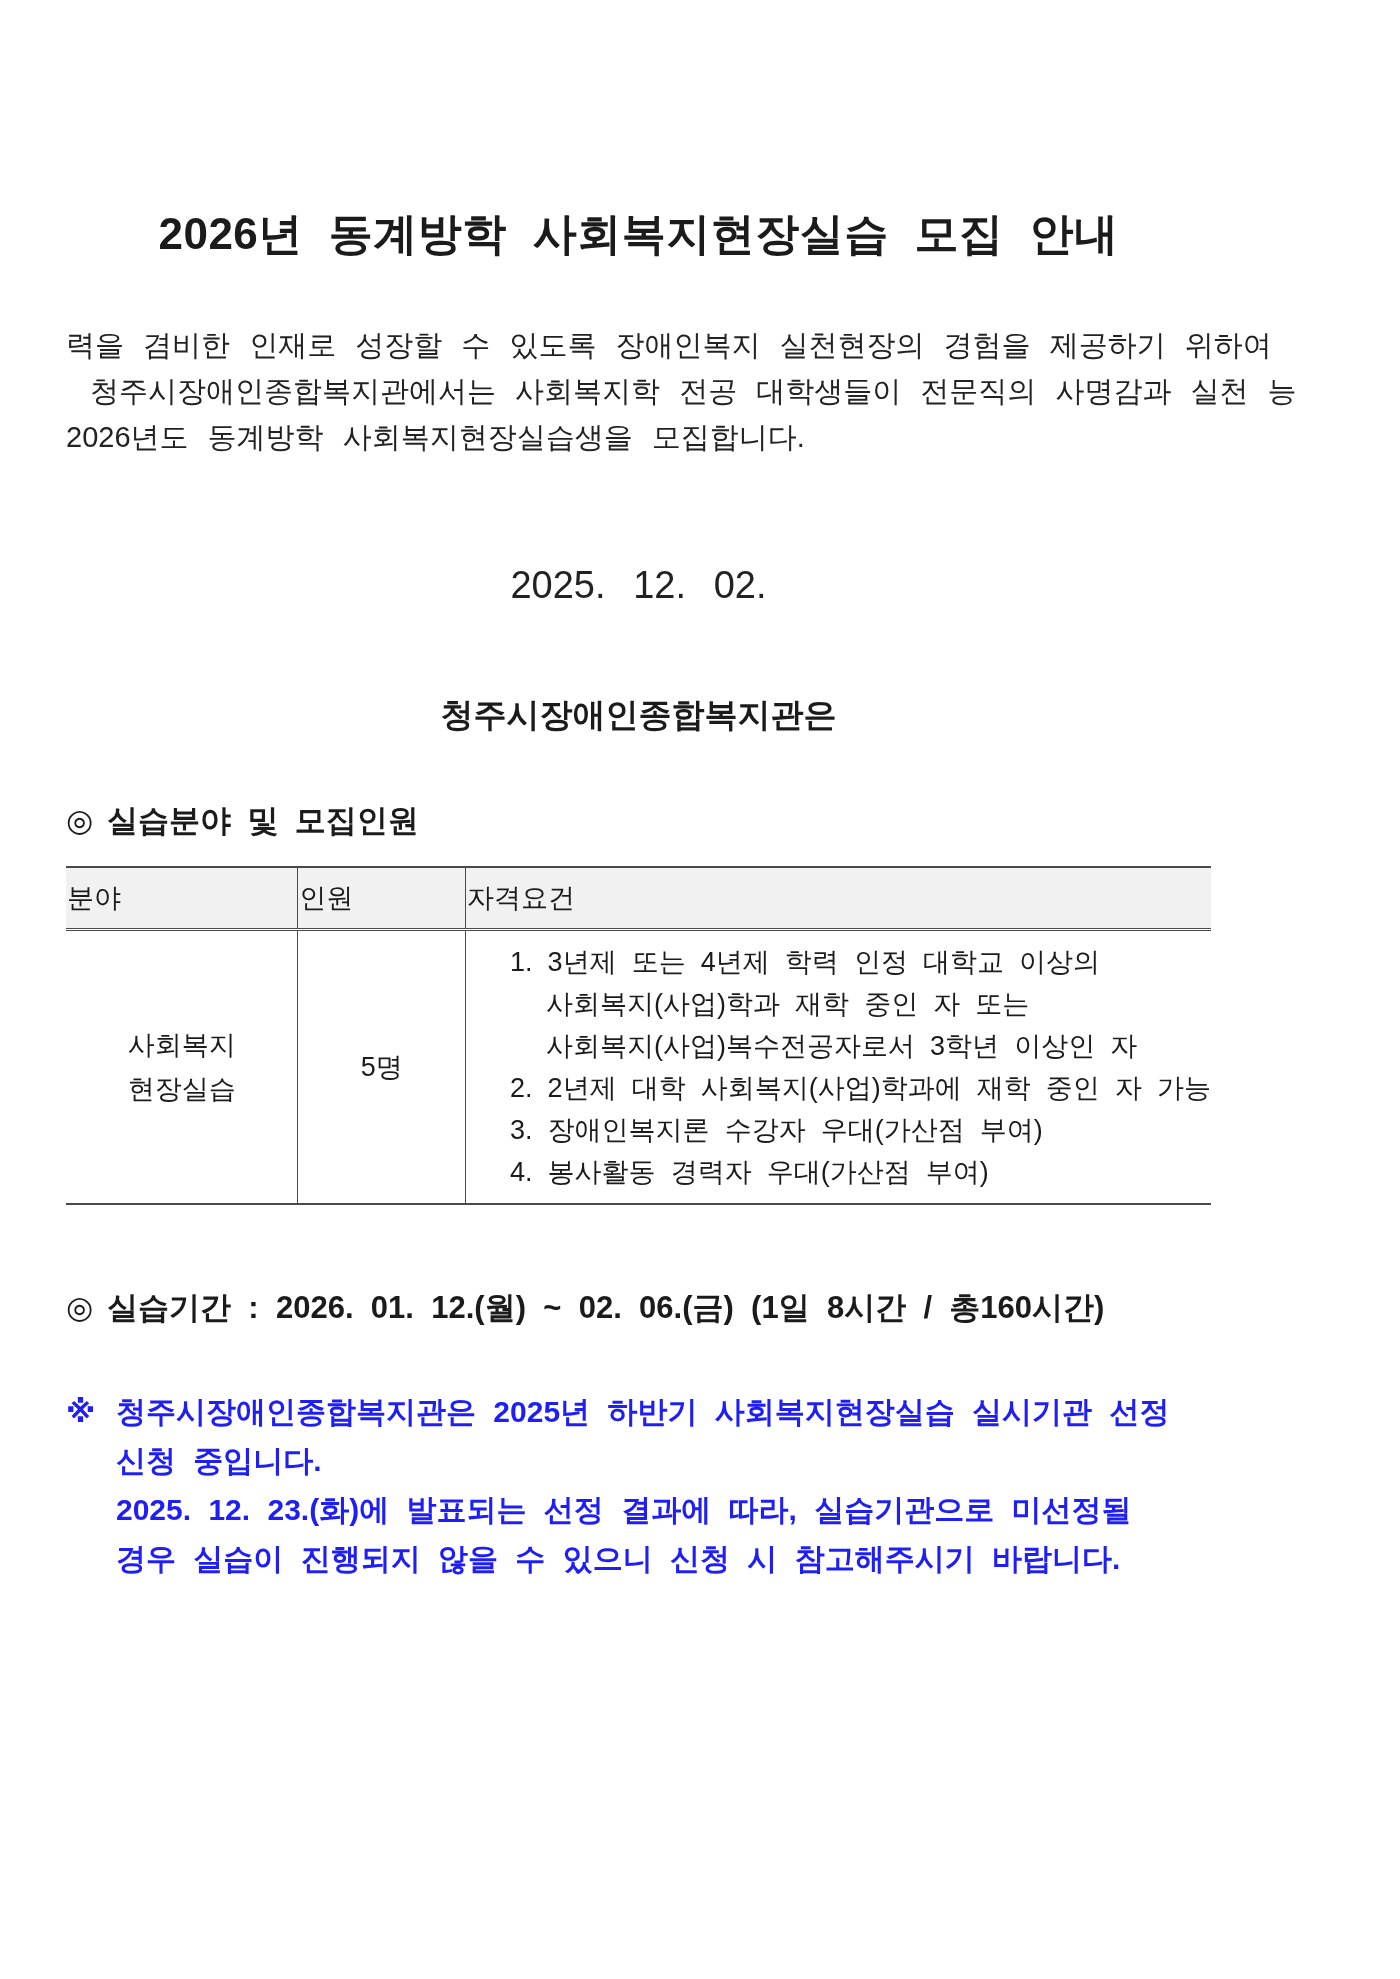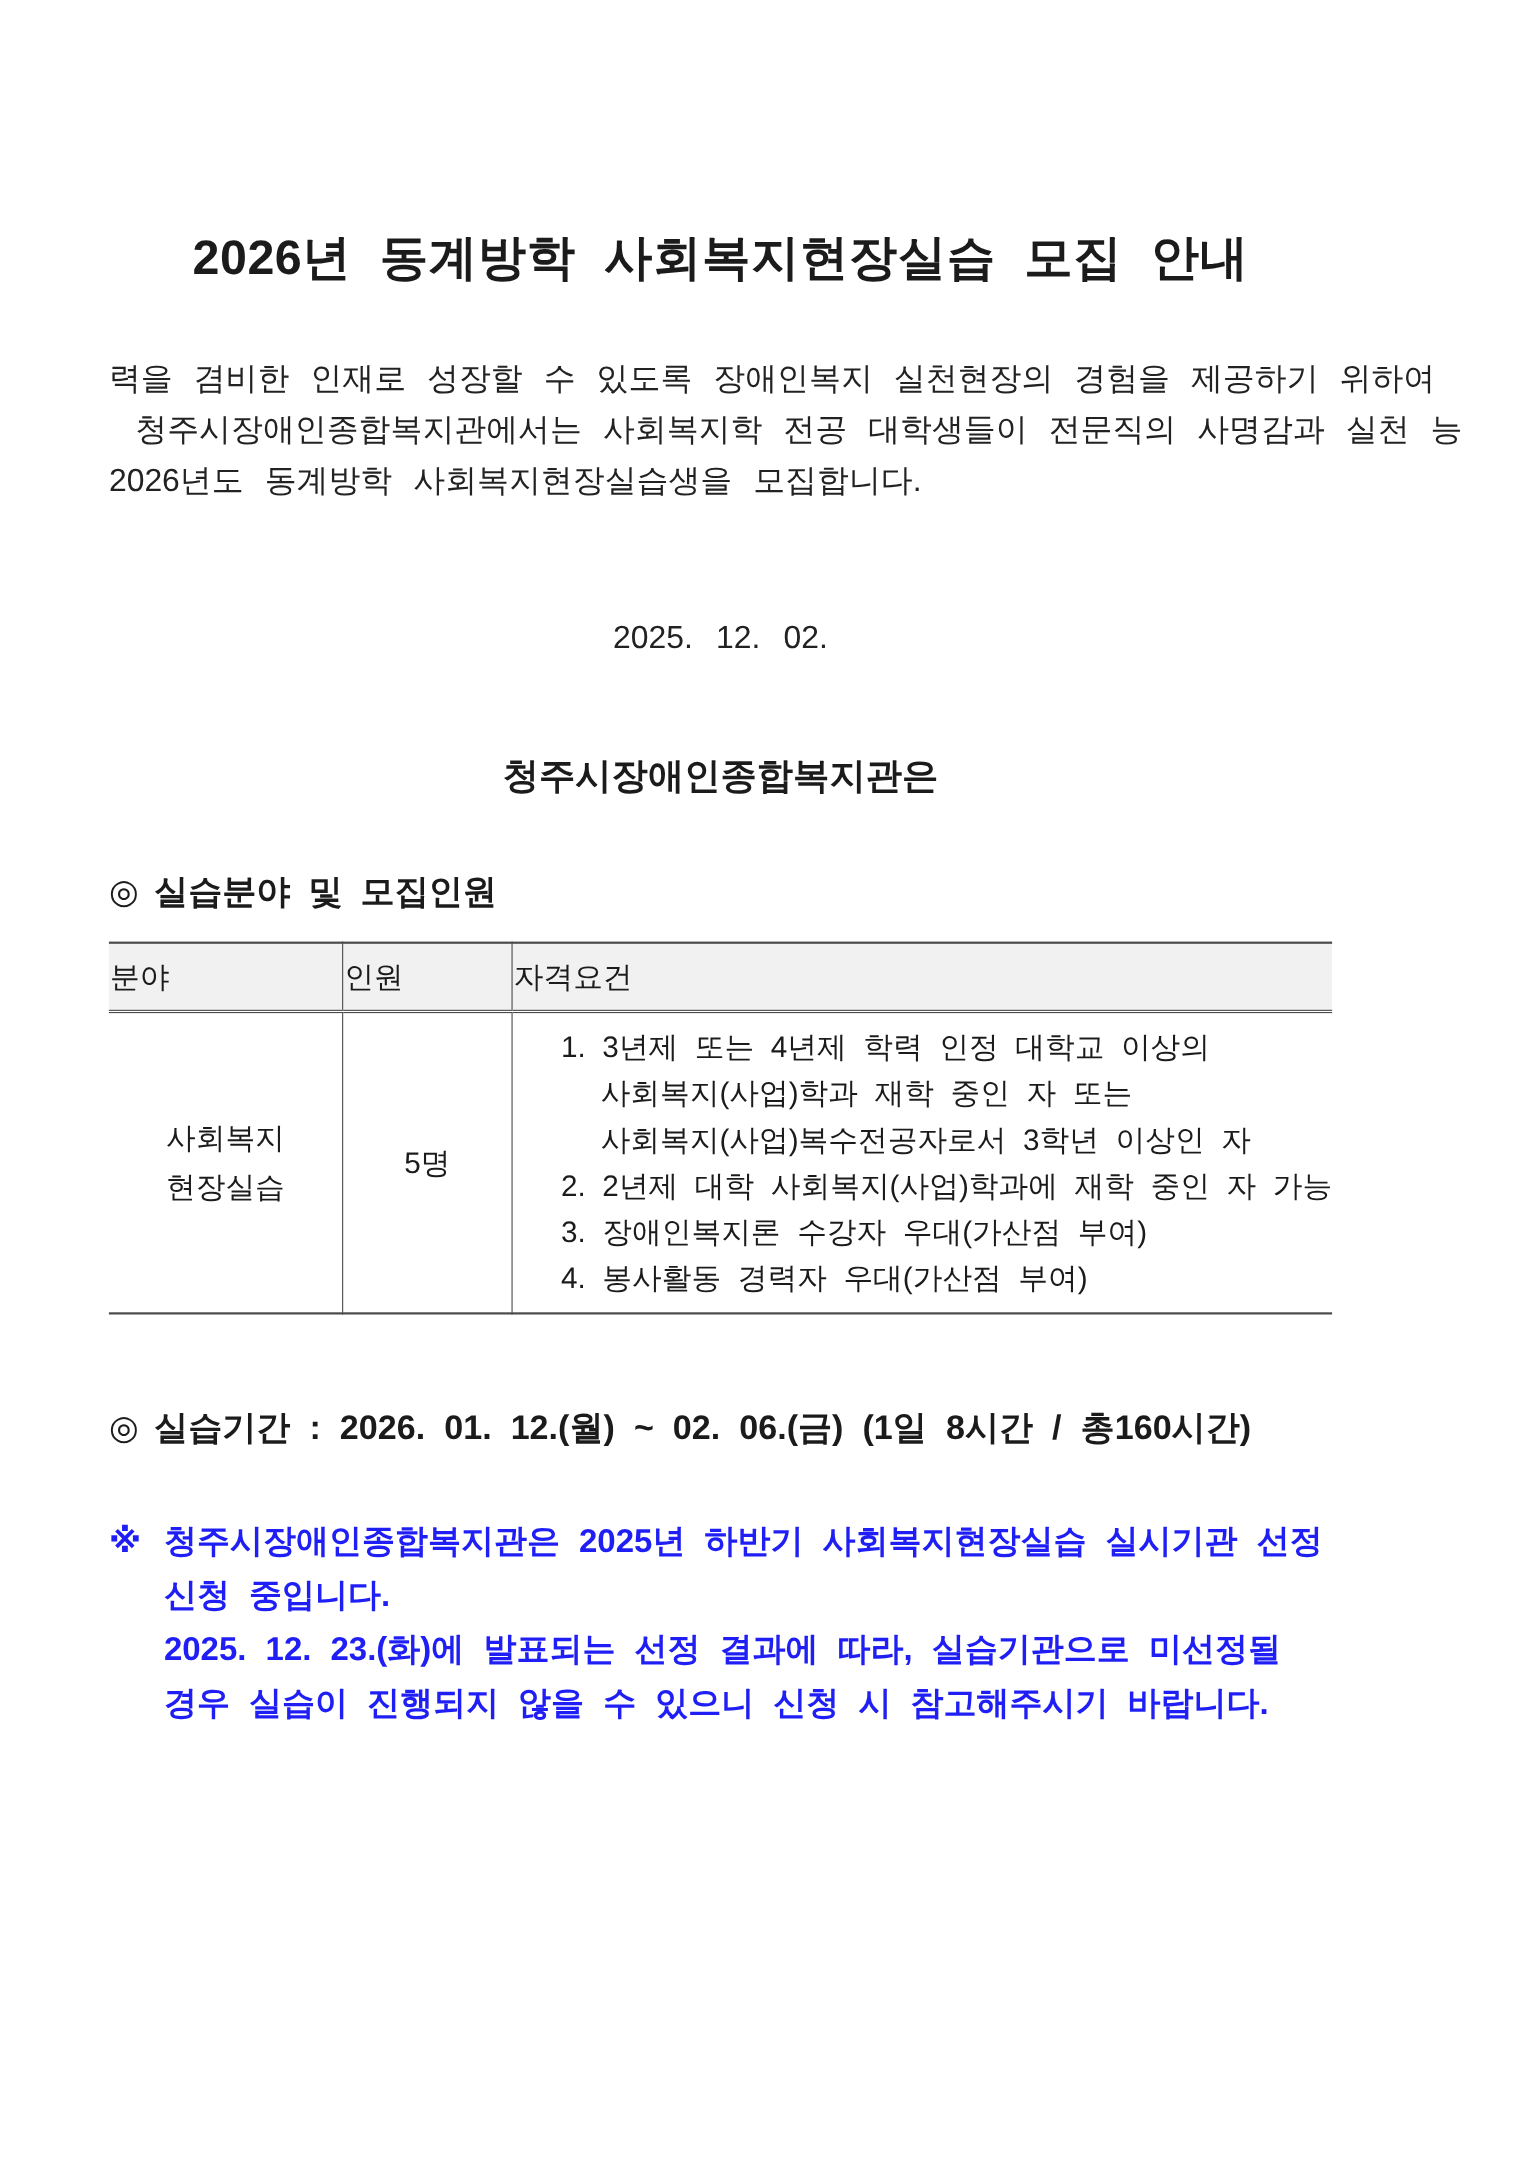--- a/index.html
+++ b/index.html
@@ -11,21 +11,21 @@
   *{box-sizing:border-box;}
   html,body{margin:0;padding:0;}
   body{
     width:1400px;height:1979px;
     background:#ffffff;
     font-family:"Liberation Sans","DejaVu Sans",sans-serif;
     color:var(--ink);
   }
   .page{
     width:1344px;height:1979px;
-    padding:205px 133px 0 99px;
+    padding:205px 133px 0 66px;
   }
   .doc-title{
     text-align:center;
     font-size:44px;
     font-weight:700;
     letter-spacing:0.5px;
     word-spacing:0.3em;
     white-space:nowrap;
     color:#1b1b1b;
   }
@@ -33,21 +33,21 @@
     margin-top:58px;
     font-size:29px;
     line-height:46px;
     word-spacing:0.38em;
   }
   .intro .line{white-space:nowrap;}
   .intro .line.first{text-indent:24px;}
   .doc-date{
     margin-top:104px;
     text-align:center;
-    font-size:29px;
+    font-size:38px;
     word-spacing:0.45em;
   }
   .signature{
     margin-top:86px;
     text-align:center;
     font-size:33px;
     font-weight:700;
     word-spacing:0.1em;
     color:#1b1b1b;
   }

